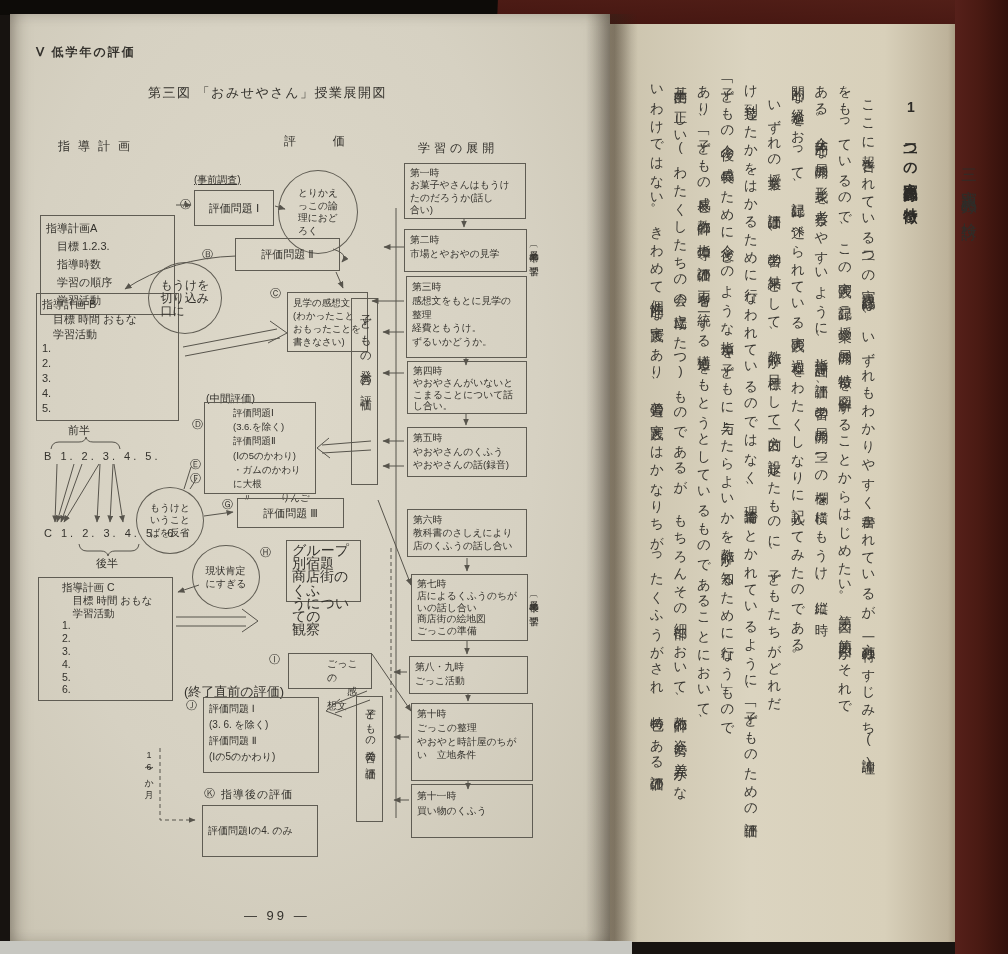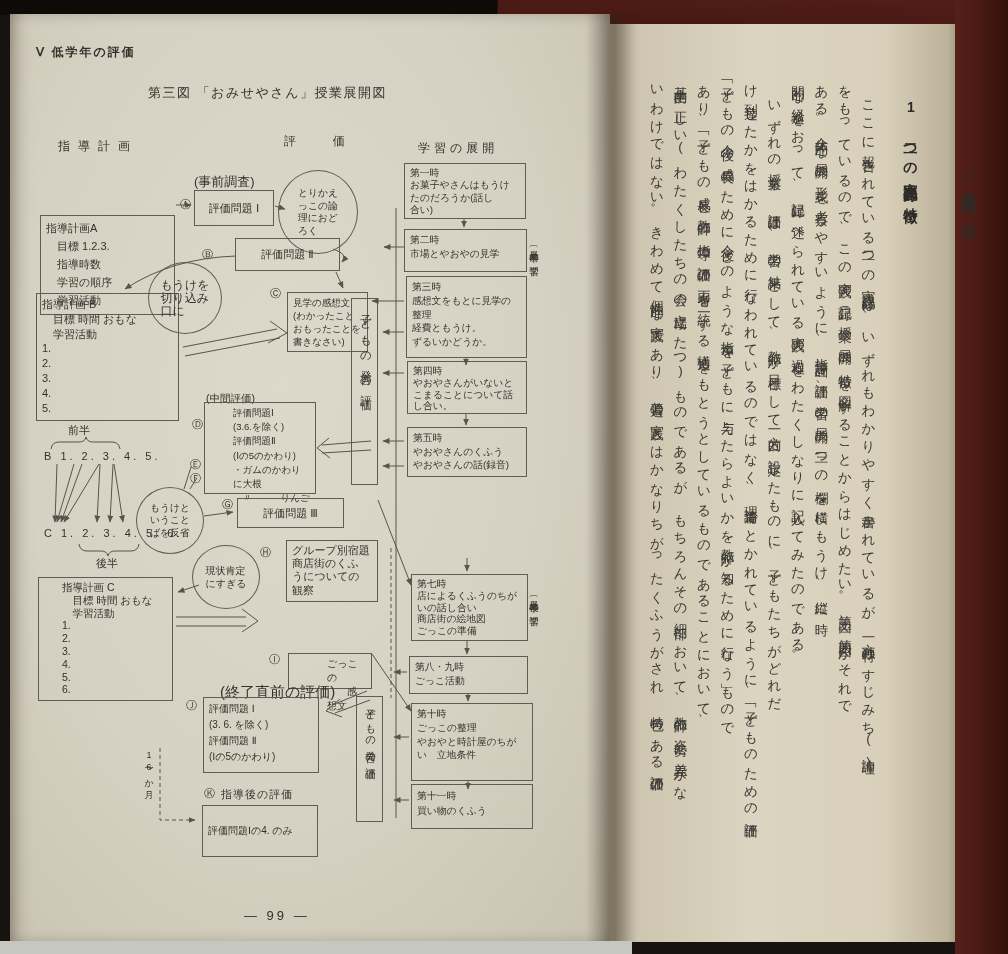--- a/index.html
+++ b/index.html
@@ -79,21 +79,21 @@
 3.
 4.
 5.
 6.</div>
 
   <div class="lbl" style="left:68px;top:423px;font-size:11px;">前半</div>
   <div class="lbl" style="left:44px;top:450px;font-size:11px;letter-spacing:3px;">B 1. 2. 3. 4. 5.</div>
   <div class="lbl" style="left:44px;top:527px;font-size:11px;letter-spacing:3px;">C 1. 2. 3. 4. 5. 6.</div>
   <div class="lbl" style="left:96px;top:556px;font-size:11px;">後半</div>
 
-  <div class="lbl" style="left:194px;top:173px;font-size:13px;">(事前調査)</div>
+  <div class="lbl" style="left:194px;top:173px;font-size:10px;text-decoration:underline;">(事前調査)</div>
   <div class="mark" style="left:180px;top:197px;">Ⓐ</div>
   <div class="box center" style="left:194px;top:190px;width:80px;height:36px;font-size:11px;">評価問題 Ⅰ</div>
   <div class="circle" style="left:278px;top:170px;width:80px;height:84px;font-size:9.8px;line-height:12.5px;">とりかえ
 っこの論
 理におど
 ろく</div>
   <div class="mark" style="left:202px;top:247px;">Ⓑ</div>
   <div class="box center" style="left:235px;top:238px;width:105px;height:33px;font-size:11px;">評価問題 Ⅱ</div>
   <div class="circle" style="left:148px;top:262px;width:74px;height:72px;font-size:12px;line-height:13px;">もうけを
 切り込み
@@ -115,28 +115,28 @@
 ・ガムのかわりに大根
 　〃　　　りんご</div>
   <div class="mark" style="left:222px;top:497px;">Ⓖ</div>
   <div class="box center" style="left:237px;top:498px;width:107px;height:30px;font-size:11px;">評価問題 Ⅲ</div>
   <div class="circle" style="left:136px;top:487px;width:68px;height:67px;font-size:9.8px;line-height:12.3px;">もうけと
 いうこと
 ばを反省</div>
   <div class="circle" style="left:192px;top:545px;width:68px;height:64px;font-size:10px;line-height:13px;">現状肯定
 にすぎる</div>
   <div class="mark" style="left:260px;top:545px;">Ⓗ</div>
-  <div class="box" style="left:286px;top:540px;width:92px;height:62px;font-size:11px;line-height:13.2px;">グループ別宿題
+  <div class="box" style="left:286px;top:540px;width:75px;height:62px;font-size:14px;line-height:13.2px;">グループ別宿題
 商店街のくふ
 うについての
 観察</div>
   <div class="mark" style="left:269px;top:652px;">Ⓘ</div>
   <div class="box" style="left:288px;top:653px;width:84px;height:36px;font-size:10px;line-height:14px;padding-left:38px;">ごっこの
 　　感想文</div>
-  <div class="lbl" style="left:184px;top:683px;font-size:15px;margin-left:36px;">(終了直前の評価)</div>
+  <div class="lbl" style="left:184px;top:683px;font-size:13px;">(終了直前の評価)</div>
   <div class="mark" style="left:186px;top:698px;">Ⓙ</div>
   <div class="box" style="left:203px;top:697px;width:116px;height:76px;font-size:10px;line-height:16px;">評価問題 Ⅰ
 (3. 6. を除く)
 評価問題 Ⅱ
 (Ⅰの5のかわり)</div>
   <div class="lbl vtext" style="left:142px;top:750px;height:64px;font-size:9px;letter-spacing:1px;">1〜6か月</div>
   <div class="mark" style="left:204px;top:786px;">Ⓚ</div>
   <div class="lbl" style="left:221px;top:787px;font-size:11px;letter-spacing:1px;">指導後の評価</div>
   <div class="box" style="left:202px;top:805px;width:116px;height:52px;font-size:10px;padding-top:18px;">評価問題Ⅰの4. のみ</div>
   <div class="box vtext" style="left:356px;top:696px;width:27px;height:126px;font-size:10.5px;letter-spacing:1.5px;padding:4px;">子どもの発言の評価</div>
@@ -153,33 +153,36 @@
 整理
 経費ともうけ。
 ずるいかどうか。</div>
   <div class="box" style="left:407px;top:427px;width:120px;height:50px;font-size:9.8px;line-height:13.6px;">第五時
 やおやさんのくふう
 やおやさんの話(録音)</div>
   <div class="box" style="left:407px;top:361px;width:120px;height:53px;font-size:9.8px;line-height:11.8px;">第四時
 やおやさんがいないと
 こまることについて話
 し合い。</div>
+  <div class="box" style="left:407px;top:509px;width:120px;height:48px;font-size:9.8px;line-height:13px;">第六時
+教科書のさしえにより
+店のくふうの話し合い</div>
   <div class="box" style="left:411px;top:574px;width:117px;height:67px;font-size:9.8px;line-height:11.8px;">第七時
 店によるくふうのちが
 いの話し合い
 商店街の絵地図
 ごっこの準備</div>
   <div class="lbl vtext" style="left:527px;top:592px;height:108px;font-size:9.5px;letter-spacing:1px;">〔単元後半の学習〕</div>
   <div class="box" style="left:411px;top:703px;width:122px;height:78px;font-size:9.8px;line-height:13.8px;">第十時
 ごっこの整理
 やおやと時計屋のちが
 い　立地条件</div>
   <div class="box" style="left:409px;top:656px;width:119px;height:38px;font-size:9.8px;line-height:14px;">第八・九時
 ごっこ活動</div>
-  <div class="box" style="left:411px;top:784px;width:122px;height:45px;font-size:9.8px;line-height:15px;">第十一時
+  <div class="box" style="left:411px;top:784px;width:122px;height:54px;font-size:9.8px;line-height:15px;">第十一時
 買い物のくふう</div>
 
   <svg class="arrows" width="1008" height="954" viewBox="0 0 1008 954">
     <defs>
       <marker id="m" markerWidth="8" markerHeight="7" refX="6.5" refY="3" orient="auto">
         <path d="M0,0L7,3L0,6z" fill="#57544c"></path>
       </marker>
     </defs>
     <g stroke="#57544c" stroke-width="1" fill="none">
       <line x1="176" y1="205" x2="191" y2="205" marker-end="url(#m)"></line>

